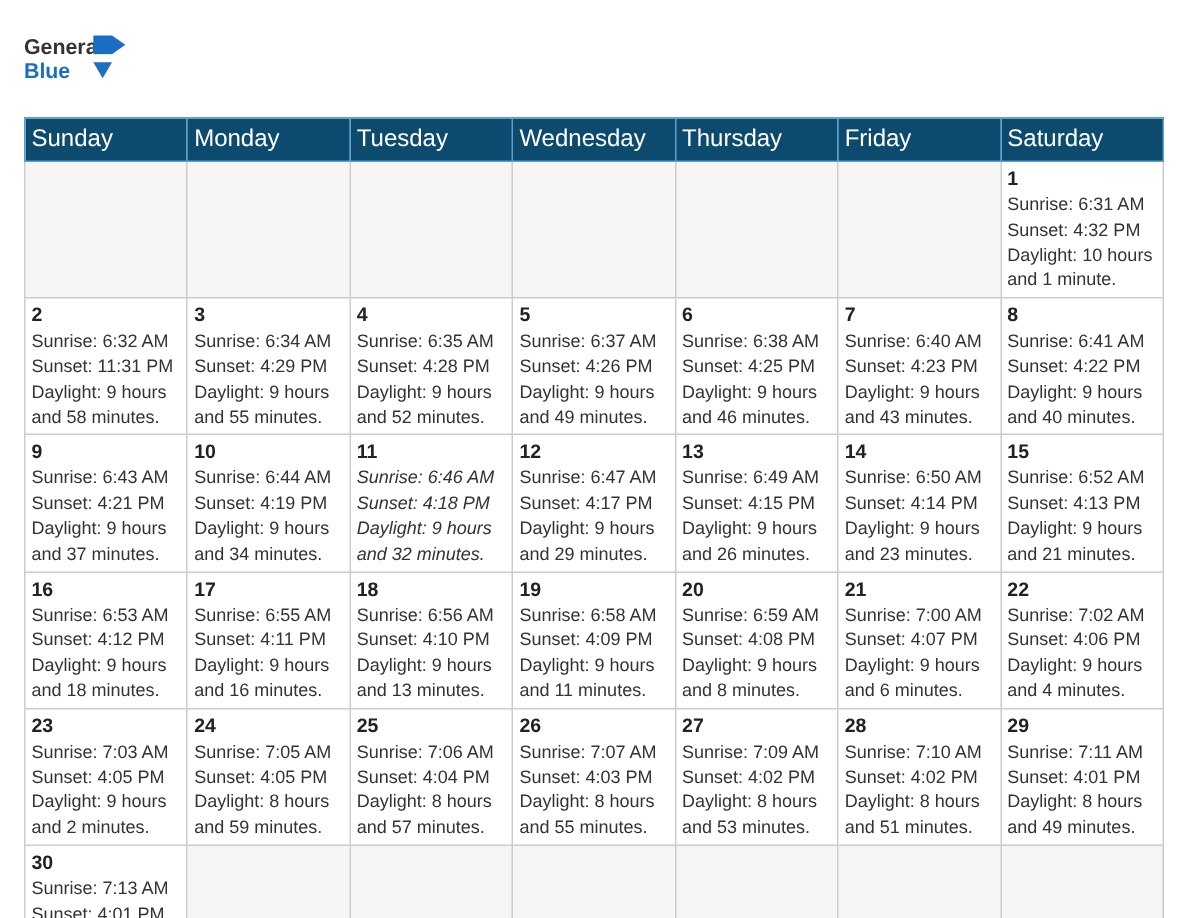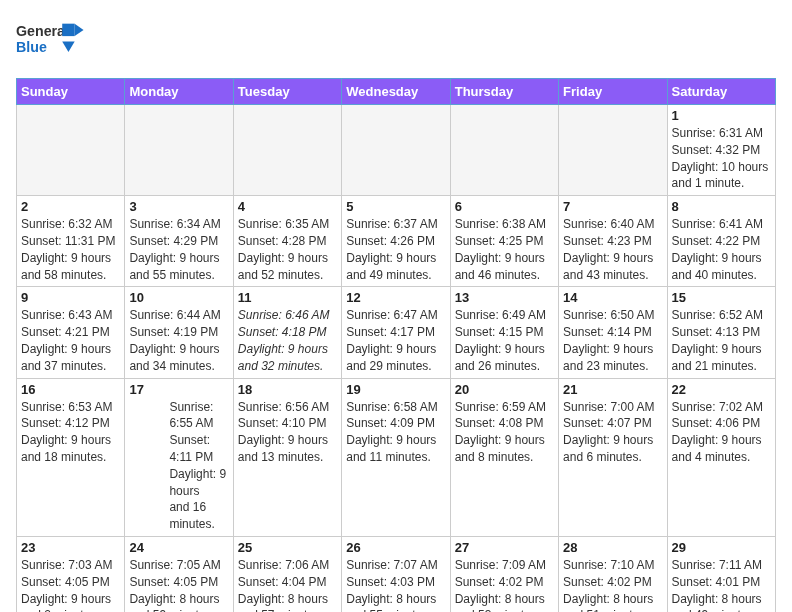--- a/index.html
+++ b/index.html
@@ -44,24 +44,24 @@
     .logo-svg {
       width: 80px;
       height: 50px;
     }
     
     .calendar {
       width: 100%;
       border-collapse: collapse;
     }
     .calendar thead th {
-      background: #8b5cf6;
+      background: #0c4a6e;
       color: #fff;
-      font-size: 13px;
-      font-weight: bold;
+      font-size: 16px;
+      font-weight: normal;
       padding: 5px 4px;
       text-align: left;
       border: 1px solid #5a9fd4;
     }
     .calendar tbody td {
       border: 1px solid #ccc;
       vertical-align: top;
       padding: 3px 4px;
       width: calc(100% / 7);
       background: #fff;
@@ -244,21 +244,21 @@
         <tr>
           <td>
             <span class="day-number">16</span>
             <div class="day-info" style="white-space: pre-line;">Sunrise: 6:53 AM
 Sunset: 4:12 PM
 Daylight: 9 hours
 and 18 minutes.</div>
           </td>
           <td>
             <span class="day-number">17</span>
-            <div class="day-info" style="white-space: pre-line; margin-left: 40px;">Sunrise: 6:55 AM
+            <div class="day-info" style="white-space: pre-line;">Sunrise: 6:55 AM
 Sunset: 4:11 PM
 Daylight: 9 hours
 and 16 minutes.</div>
           </td>
           <td>
             <span class="day-number">18</span>
             <div class="day-info" style="white-space: pre-line;">Sunrise: 6:56 AM
 Sunset: 4:10 PM
 Daylight: 9 hours
 and 13 minutes.</div>

